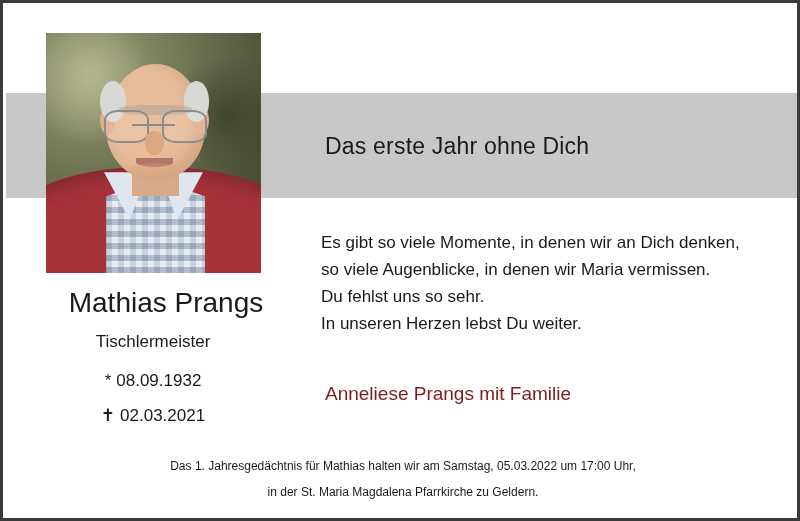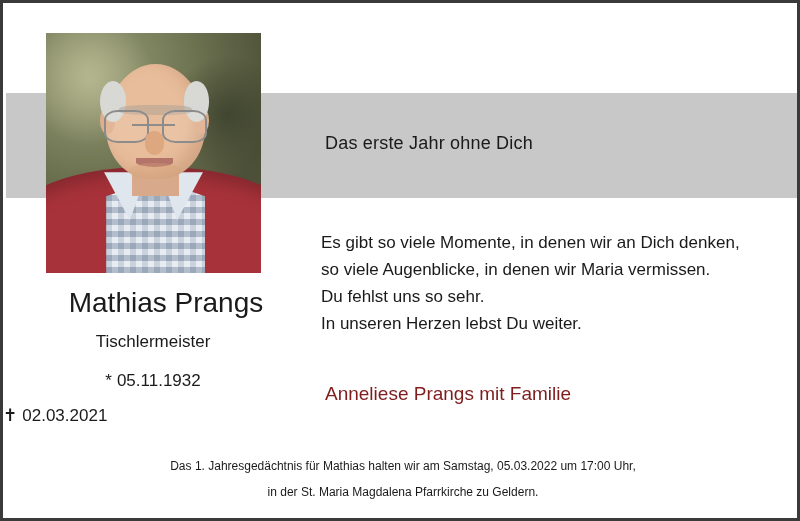--- a/index.html
+++ b/index.html
@@ -202,21 +202,21 @@
     height: 7%;
     background: rgba(216,160,120,0.35);
     border-radius: 50%;
   }
 
   
   .headline {
     position: absolute;
     left: 322px;
     top: 130px;
-    font-size: 18px;
+    font-size: 23px;
     color: #1a1a1a;
     letter-spacing: 0.2px;
   }
 
   
   .poem {
     position: absolute;
     left: 318px;
     top: 226px;
     font-size: 17px;
@@ -258,20 +258,21 @@
     width: 300px;
     text-align: center;
     font-size: 17px;
     color: #1a1a1a;
   }
   .died {
     position: absolute;
     left: 0;
     top: 402px;
     width: 300px;
+    text-align: center;
     font-size: 17px;
     color: #1a1a1a;
   }
   .sym {
     display: inline-block;
     margin-right: 5px;
   }
 
   
   .service {
@@ -325,21 +326,21 @@
     <div>Du fehlst uns so sehr.</div>
     <div>In unseren Herzen lebst Du weiter.</div>
   </div>
 
   <div class="family">Anneliese Prangs mit Familie</div>
 
   <div class="name">Mathias Prangs</div>
   <div class="profession">Tischlermeister</div>
 
   <div class="born">
-    <span class="sym">*</span><span>05.11.1932</span>
+    <span class="sym">*</span><span>08.09.1932</span>
   </div>
 
   <div class="died">
     <span class="sym">✝</span><span>02.03.2021</span>
   </div>
 
   <div class="service">
     <div>Das 1. Jahresgedächtnis für Mathias halten wir am Samstag, 05.03.2022 um 17:00 Uhr,</div>
     <div>in der St. Maria Magdalena Pfarrkirche zu Geldern.</div>
   </div>

